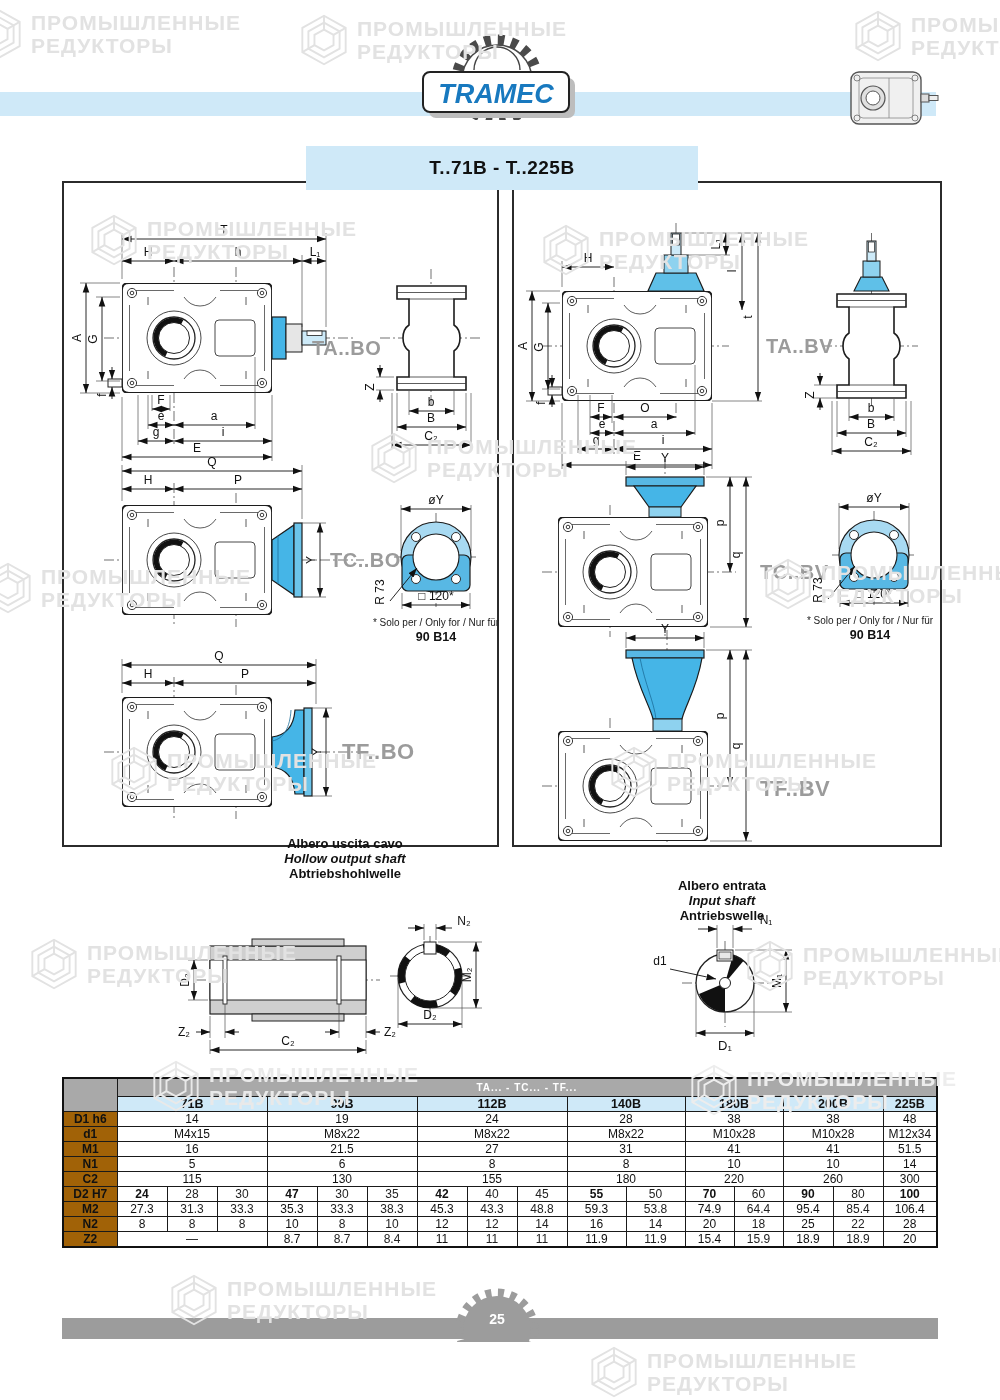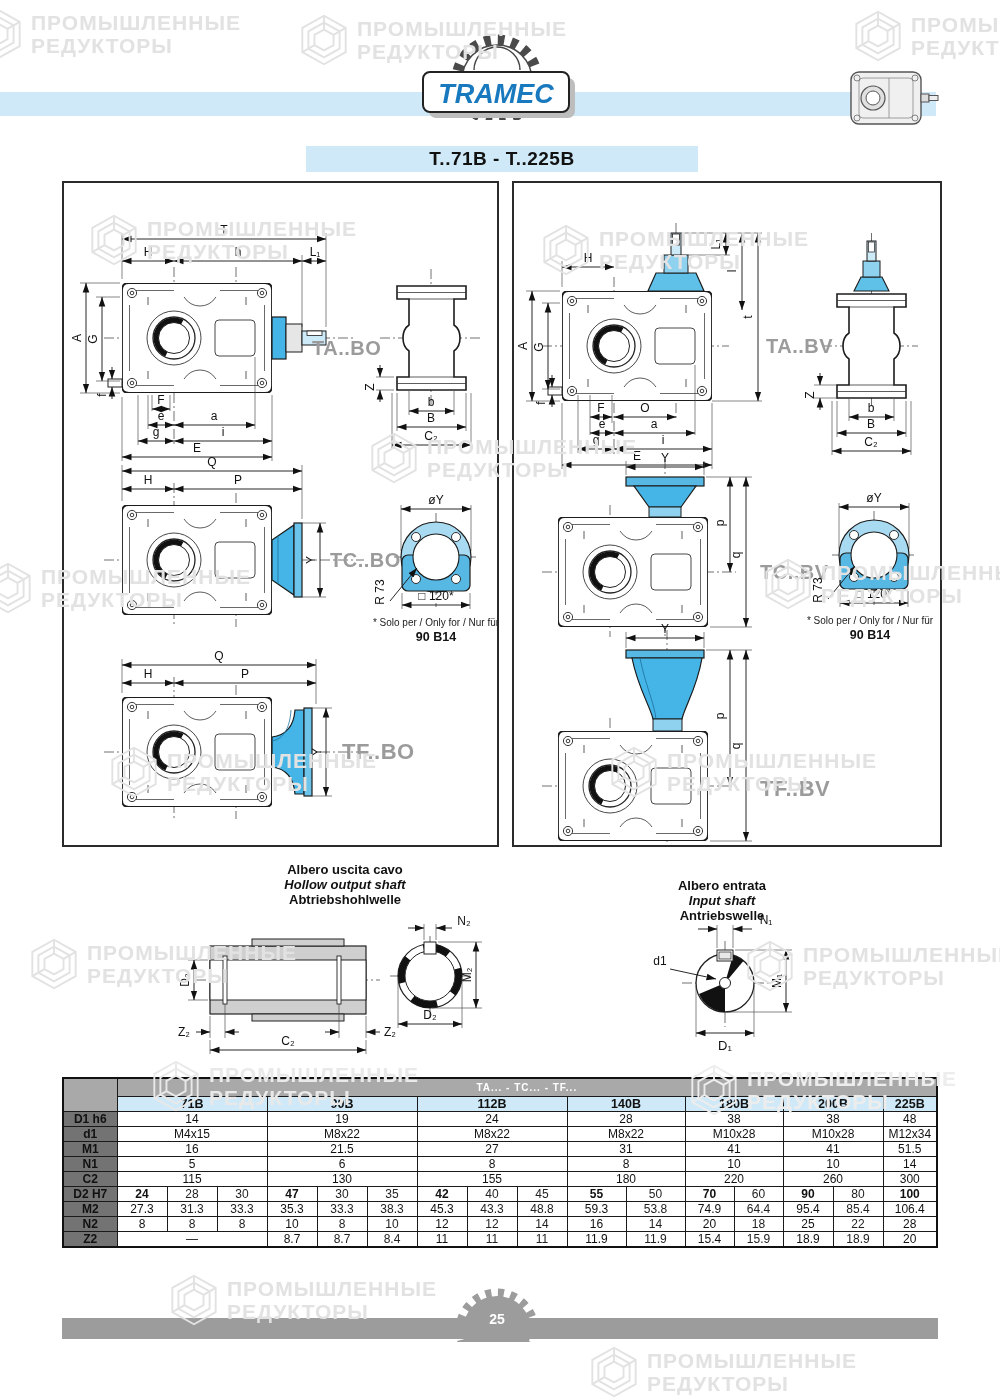--- a/index.html
+++ b/index.html
@@ -2,21 +2,21 @@
 <html><head>
 <meta charset="utf-8">
 <style>
   html,body{margin:0;padding:0;background:#fff}
   .page{position:relative;width:1000px;height:1400px;background:#fff;overflow:hidden;
         font-family:"Liberation Sans","DejaVu Sans",sans-serif;color:#111}
   
   .topbar{position:absolute;left:0;top:92px;width:936px;height:24px;background:#cfe9f8;z-index:1}
   .logo{position:absolute;left:405px;top:30px;width:185px;height:90px;z-index:2}
   .gbicon{position:absolute;left:845px;top:66px;width:96px;height:66px;z-index:2}
-  .title-box{position:absolute;left:306px;top:146px;width:392px;height:26px;background:#cfe9f8;
+  .title-box{position:absolute;left:306px;top:146px;width:392px;height:44px;background:#cfe9f8;
         display:flex;align-items:center;justify-content:center;font-weight:bold;font-size:19px;
         letter-spacing:.5px;z-index:2}
   
   .panel{position:absolute;border:2px solid #2b2b2b;background:#fff;z-index:1}
   .panel-left{left:62px;top:181px;width:433px;height:662px}
   .panel-right{left:512px;top:181px;width:426px;height:662px}
   .dwg{position:absolute;overflow:visible}
   
   svg .dim{stroke:#111;stroke-width:.9;fill:none}
   svg .ext{stroke:#444;stroke-width:.65;fill:none}
@@ -29,21 +29,21 @@
   .sec-title{position:absolute;width:220px;text-align:center;font-size:13px;font-weight:bold;line-height:15px;z-index:2}
   .sec-title .en{font-style:italic}
   
   .tblwrap{position:absolute;left:62px;top:1077px;z-index:2}
   table.dims{border-collapse:collapse;table-layout:fixed;width:876px;background:#fff}
   table.dims td{border:1px solid #1a1a1a;text-align:center;height:14px;padding:0 1px;
         font-size:12px;white-space:nowrap;overflow:hidden}
   tr.ghead td{background:#a9a9a9;color:#fff;font-weight:bold;font-size:10px;height:17px;letter-spacing:1px}
   td.corner{background:#fff}
   tr.bhead td{background:#cfe9f8;font-weight:bold;font-size:12.5px}
-  td.lab{background:#737373;font-weight:bold}
+  td.lab{background:#a16207;font-weight:bold}
   td.s{font-size:10px;color:#222}
   td.bb{font-weight:bold}
   
   .footbar{position:absolute;left:62px;top:1318px;width:876px;height:21px;background:#9c9c9c;z-index:2}
   .footgear{position:absolute;left:447px;top:1284px;width:100px;height:58px;z-index:3}
   
   .wm{position:absolute;display:flex;align-items:center;gap:7px;color:#e2e2e2;z-index:3;
       pointer-events:none;user-select:none}
   .wm svg{flex:0 0 auto}
   .wm .wmt{font-size:21px;font-weight:bold;line-height:23px;letter-spacing:1px;white-space:nowrap}
@@ -533,21 +533,21 @@
     <line class="ext" x1="192" y1="24" x2="238" y2="24"></line>
         <line class="ext" x1="196" y1="215" x2="238" y2="215"></line>
     <line class="dim" x1="216" y1="24" x2="216" y2="160" marker-start="url(#ar)" marker-end="url(#ar)"></line>
     <text class="dl" x="210" y="90" transform="rotate(-90 210 90)">p</text>
     <line class="dim" x1="232" y1="24" x2="232" y2="215" marker-start="url(#ar)" marker-end="url(#ar)"></line>
     <text class="dl" x="226" y="120" transform="rotate(-90 226 120)">q</text>
     <text class="dwl" x="246" y="170" style="font-size:22px">TF..BV</text>
   </svg>
 </div>
 
-<div class="sec-title" style="left:235px;top:862px">
+<div class="sec-title" style="left:235px;top:836px">
   <div>Albero uscita cavo</div>
   <div class="en">Hollow output shaft</div>
   <div>Abtriebshohlwelle</div>
 </div>
 <div class="sec-title" style="left:612px;top:878px">
   <div>Albero entrata</div>
   <div class="en">Input shaft</div>
   <div>Antriebswelle</div>
 </div>
 

